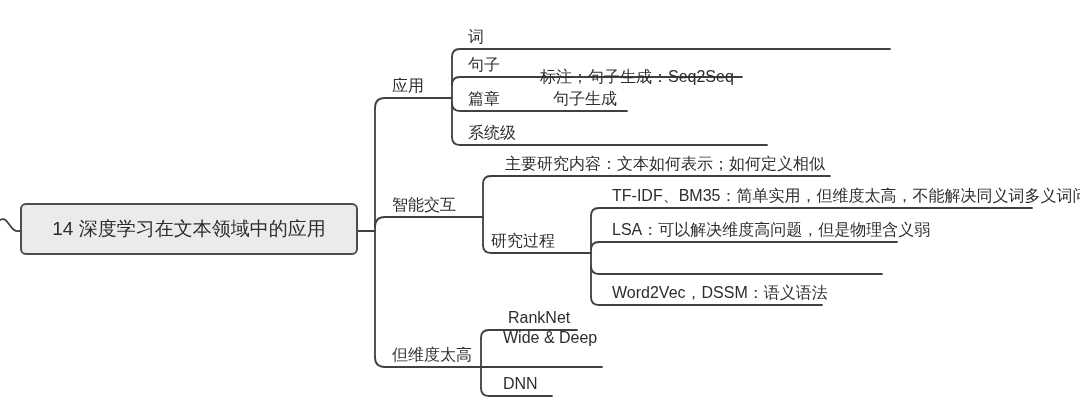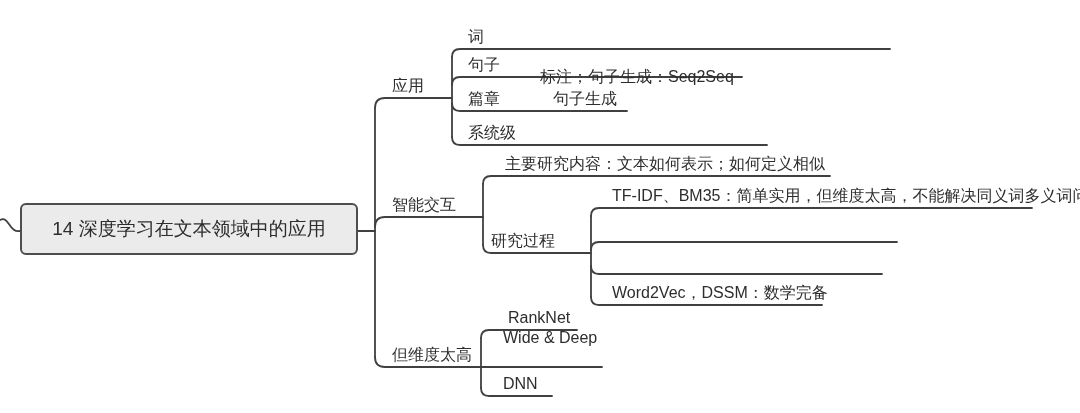--- a/index.html
+++ b/index.html
@@ -71,19 +71,20 @@
 
   <div class="txt" style="left:468px;top:89px">篇章</div>
   <div class="txt" style="left:553px;top:89px">句子生成</div>
 
   <div class="txt" style="left:468px;top:123px">系统级</div>
 
   <div class="txt" style="left:505px;top:154px">主要研究内容：文本如何表示；如何定义相似</div>
   <div class="txt" style="left:491px;top:231px">研究过程</div>
 
   <div class="txt" style="left:612px;top:186px">TF-IDF、BM35：简单实用，但维度太高，不能解决同义词多义词问题</div>
-  <div class="txt" style="left:612px;top:283px">Word2Vec，DSSM：数学完备</div>
+  <div class="txt" style="left:612px;top:220px">LSA：可以解决维度高问题，但是物理含义弱</div>
+  <div class="txt" style="left:612px;top:283px">Word2Vec，DSSM：语义语法</div>
 
   <div class="txt" style="left:508px;top:308px">RankNet</div>
   <div class="txt" style="left:503px;top:328px">Wide &amp; Deep</div>
   <div class="txt" style="left:503px;top:374px">DNN</div>
 
 </div>
 
 </body></html>

